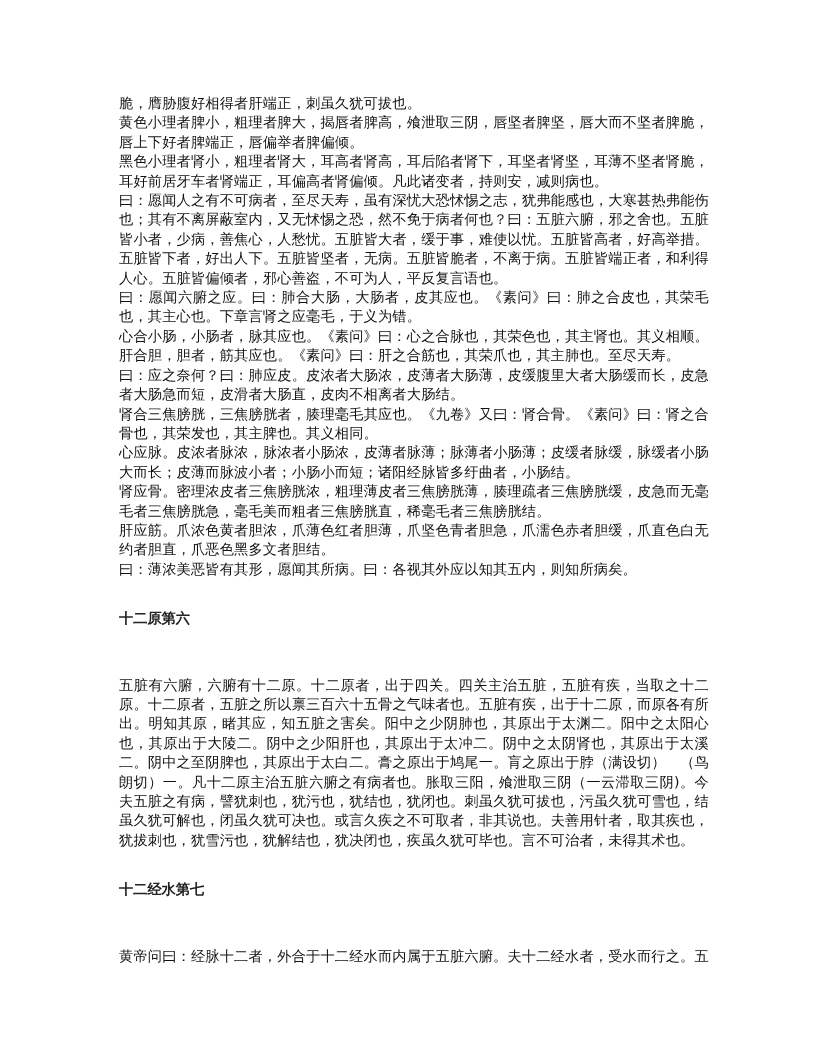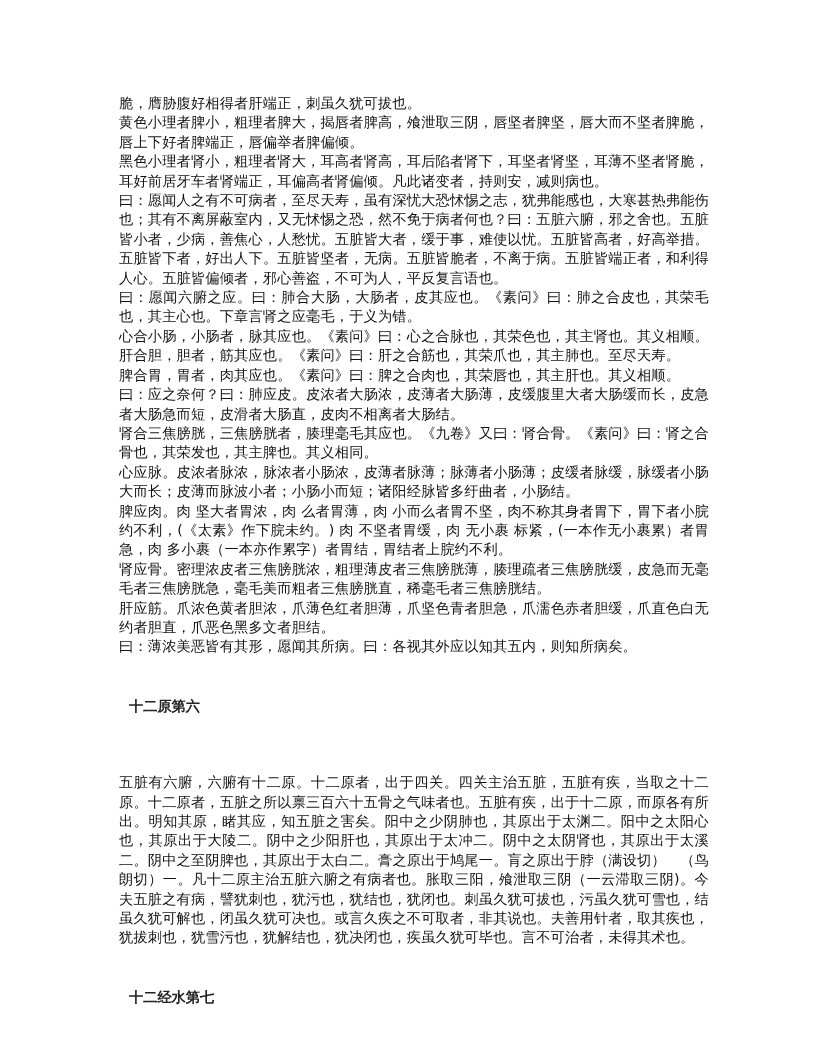--- a/index.html
+++ b/index.html
@@ -25,42 +25,40 @@
       font-size: 14.2px;
       line-height: 19.4px;
       margin: 0;
       letter-spacing: 0.2px;
       text-align: justify;
       text-justify: inter-character;
     }
     .heading {
       font-size: 14.2px;
       line-height: 19.4px;
-      margin: 10px;
+      margin: 0;
       color: #222222;
     }
     .gap-before-heading { height: 30px; }
     .gap-after-heading { height: 47px; }
   </style>
 </head>
 <body>
 
 <div class="page">
   <p class="para">脆，膺胁腹好相得者肝端正，刺虽久犹可拔也。</p>
   <p class="para">黄色小理者脾小，粗理者脾大，揭唇者脾高，飧泄取三阴，唇坚者脾坚，唇大而不坚者脾脆，唇上下好者脾端正，唇偏举者脾偏倾。</p>
   <p class="para">黑色小理者肾小，粗理者肾大，耳高者肾高，耳后陷者肾下，耳坚者肾坚，耳薄不坚者肾脆，耳好前居牙车者肾端正，耳偏高者肾偏倾。凡此诸变者，持则安，减则病也。</p>
   <p class="para">曰：愿闻人之有不可病者，至尽天寿，虽有深忧大恐怵惕之志，犹弗能感也，大寒甚热弗能伤也；其有不离屏蔽室内，又无怵惕之恐，然不免于病者何也？曰：五脏六腑，邪之舍也。五脏皆小者，少病，善焦心，人愁忧。五脏皆大者，缓于事，难使以忧。五脏皆高者，好高举措。五脏皆下者，好出人下。五脏皆坚者，无病。五脏皆脆者，不离于病。五脏皆端正者，和利得人心。五脏皆偏倾者，邪心善盗，不可为人，平反复言语也。</p>
   <p class="para">曰：愿闻六腑之应。曰：肺合大肠，大肠者，皮其应也。《素问》曰：肺之合皮也，其荣毛也，其主心也。下章言肾之应毫毛，于义为错。</p>
   <p class="para">心合小肠，小肠者，脉其应也。《素问》曰：心之合脉也，其荣色也，其主肾也。其义相顺。</p>
   <p class="para">肝合胆，胆者，筋其应也。《素问》曰：肝之合筋也，其荣爪也，其主肺也。至尽天寿。</p>
-  <p class="para">脾合胃，胃者，肉其应也。《素问》曰：脾之合肉也，其荣唇也，其主肝也。其义相顺。</p>
   <p class="para">曰：应之奈何？曰：肺应皮。皮浓者大肠浓，皮薄者大肠薄，皮缓腹里大者大肠缓而长，皮急者大肠急而短，皮滑者大肠直，皮肉不相离者大肠结。</p>
   <p class="para">肾合三焦膀胱，三焦膀胱者，腠理毫毛其应也。《九卷》又曰：肾合骨。《素问》曰：肾之合骨也，其荣发也，其主脾也。其义相同。</p>
   <p class="para">心应脉。皮浓者脉浓，脉浓者小肠浓，皮薄者脉薄；脉薄者小肠薄；皮缓者脉缓，脉缓者小肠大而长；皮薄而脉波小者；小肠小而短；诸阳经脉皆多纡曲者，小肠结。</p>
-  <p class="para">脾应肉。肉 坚大者胃浓，肉 么者胃薄，肉 小而么者胃不坚，肉不称其身者胃下，胃下者小脘约不利，(《太素》作下脘未约。) 肉 不坚者胃缓，肉 无小裹 标紧，(一本作无小裹累）者胃急，肉 多小裹（一本亦作累字）者胃结，胃结者上脘约不利。</p>
   <p class="para">肾应骨。密理浓皮者三焦膀胱浓，粗理薄皮者三焦膀胱薄，腠理疏者三焦膀胱缓，皮急而无毫毛者三焦膀胱急，毫毛美而粗者三焦膀胱直，稀毫毛者三焦膀胱结。</p>
   <p class="para">肝应筋。爪浓色黄者胆浓，爪薄色红者胆薄，爪坚色青者胆急，爪濡色赤者胆缓，爪直色白无约者胆直，爪恶色黑多文者胆结。</p>
   <p class="para">曰：薄浓美恶皆有其形，愿闻其所病。曰：各视其外应以知其五内，则知所病矣。</p>
 
   <div class="gap-before-heading"></div>
   <h2 class="heading">十二原第六</h2>
   <div class="gap-after-heading"></div>
   <p class="para">五脏有六腑，六腑有十二原。十二原者，出于四关。四关主治五脏，五脏有疾，当取之十二原。十二原者，五脏之所以禀三百六十五骨之气味者也。五脏有疾，出于十二原，而原各有所出。明知其原，睹其应，知五脏之害矣。阳中之少阴肺也，其原出于太渊二。阳中之太阳心也，其原出于大陵二。阴中之少阳肝也，其原出于太冲二。阴中之太阴肾也，其原出于太溪二。阴中之至阴脾也，其原出于太白二。膏之原出于鸠尾一。肓之原出于脖（满设切）　（鸟朗切）一。凡十二原主治五脏六腑之有病者也。胀取三阳，飧泄取三阴（一云滞取三阴)。今夫五脏之有病，譬犹刺也，犹污也，犹结也，犹闭也。刺虽久犹可拔也，污虽久犹可雪也，结虽久犹可解也，闭虽久犹可决也。或言久疾之不可取者，非其说也。夫善用针者，取其疾也，犹拔刺也，犹雪污也，犹解结也，犹决闭也，疾虽久犹可毕也。言不可治者，未得其术也。</p>
 
   <div class="gap-before-heading"></div>

